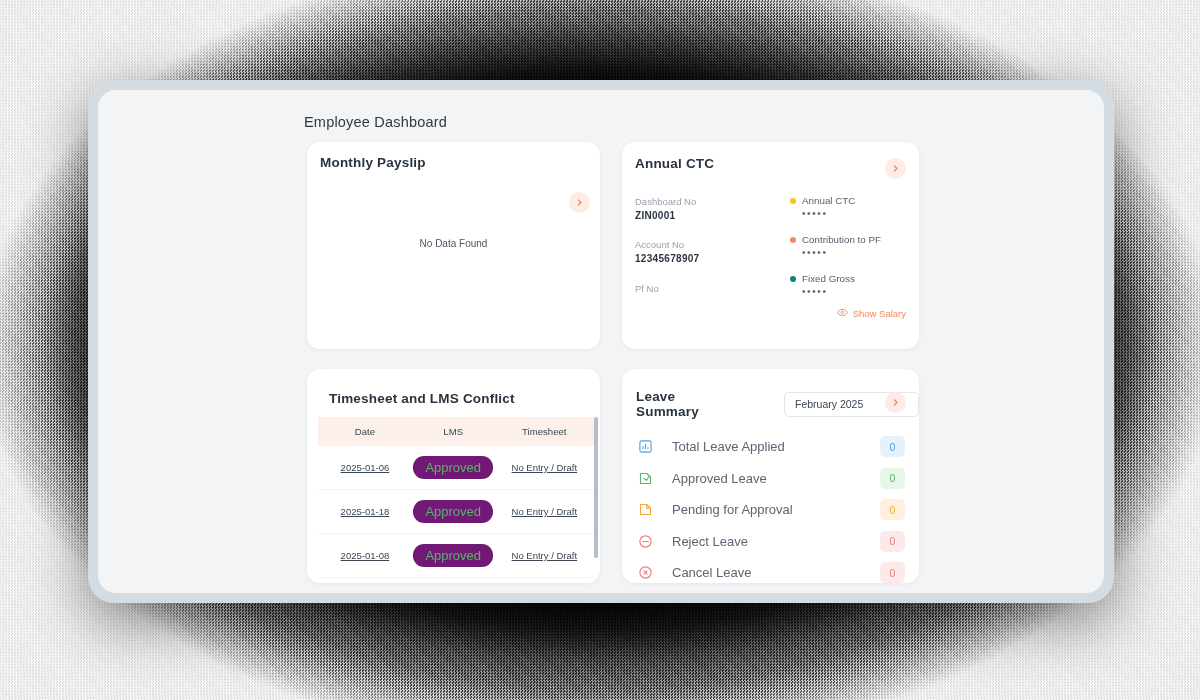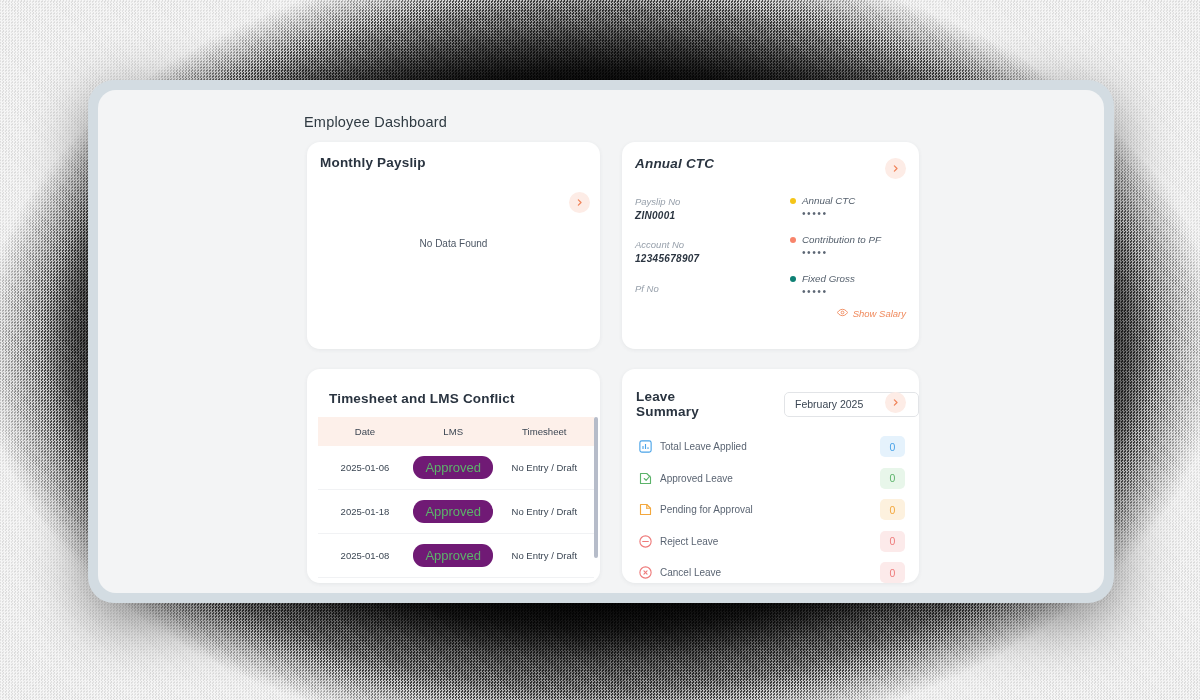--- a/index.html
+++ b/index.html
@@ -66,21 +66,21 @@
   }
 
   
   .card {
     position: absolute;
     background: #ffffff;
     border-radius: 13px;
     box-shadow: 0 1px 4px rgba(40,50,70,.07);
   }
   #card-payslip { left: 209px; top: 52px; width: 293px; height: 207px; }
-  #card-ctc     { left: 524px; top: 52px; width: 297px; height: 207px; font-style: italic; }
+  #card-ctc     { left: 524px; top: 52px; width: 297px; height: 207px; }
   #card-conflict{ left: 209px; top: 279px; width: 293px; height: 214px; overflow: hidden; }
   #card-leave   { left: 524px; top: 279px; width: 297px; height: 214px; overflow: hidden; }
 
   .card-title {
     font-size: 13.5px;
     font-weight: 700;
     color: #2a3440;
     letter-spacing: .2px;
   }
 
@@ -137,21 +137,21 @@
   .cf-title { position: absolute; left: 22px; top: 22px; }
   .tbl-wrap { position: absolute; left: 11px; top: 48px; right: 6px; bottom: 0; overflow: hidden; }
   table.cf { width: 100%; border-collapse: collapse; table-layout: fixed; }
   table.cf th {
     background: #fdf0ea;
     font-size: 9.6px; font-weight: 400; color: #3c4653;
     padding: 9px 8px; text-align: center;
   }
   table.cf td {
     font-size: 9.5px; color: #3b4653; text-align: center;
-    padding: 10px 0; border-bottom: 1px solid #f1f2f4;
+    padding: 10px 0; border-bottom: 1px solid #f1f2f4; text-decoration: underline;
   }
   .pill {
     display: inline-block;
     background: #701a75; color: #5cb36a;
     font-size: 13px; border-radius: 11px;
     padding: 4px 12px;
   }
   .scroll-thumb {
     position: absolute; right: 2px; top: 48px;
     width: 4px; height: 141px;
@@ -159,21 +159,21 @@
   }
 
   
   .ls-head { position: absolute; left: 14px; top: 20px; display: flex; align-items: center; gap: 9px; }
   .ls-list { position: absolute; left: 14px; right: 14px; top: 62px; }
   .ls-row {
     display: flex; align-items: center;
     height: 31.5px;
   }
   .ls-icon { width: 18px; height: 18px; display: flex; align-items: center; justify-content: center; flex: 0 0 18px; }
-  .ls-label { flex: 1; font-size: 10px; color: #5b6573; margin-left: 6px; }
+  .ls-label { flex: 1; font-size: 13px; color: #5b6573; margin-left: 18px; }
   .ls-badge {
     width: 25px; height: 21px; border-radius: 5px;
     display: flex; align-items: center; justify-content: center;
     font-size: 10.5px;
   }
 </style>
 </head>
 <body>
 
 <div id="root">
@@ -206,21 +206,21 @@
         <button class="arrow-btn" style="right:13px;top:16px;">
           <span>
             <svg width="9" height="9" viewBox="0 0 24 24" fill="none" stroke="#f0845a" stroke-width="3.4" stroke-linecap="round" stroke-linejoin="round">
                 <polyline points="9 5 16 12 9 19"></polyline>
               </svg>
           </span>
         </button>
 
         <div class="ctc-left">
           <div class="kv">
-            <div class="k">Payslip No</div>
+            <div class="k">Dashboard No</div>
             <div class="v">ZIN0001</div>
           </div>
           <div class="kv">
             <div class="k">Account No</div>
             <div class="v">12345678907</div>
           </div>
           <div class="kv">
             <div class="k">Pf No</div>
             <div class="v"></div>
           </div>

